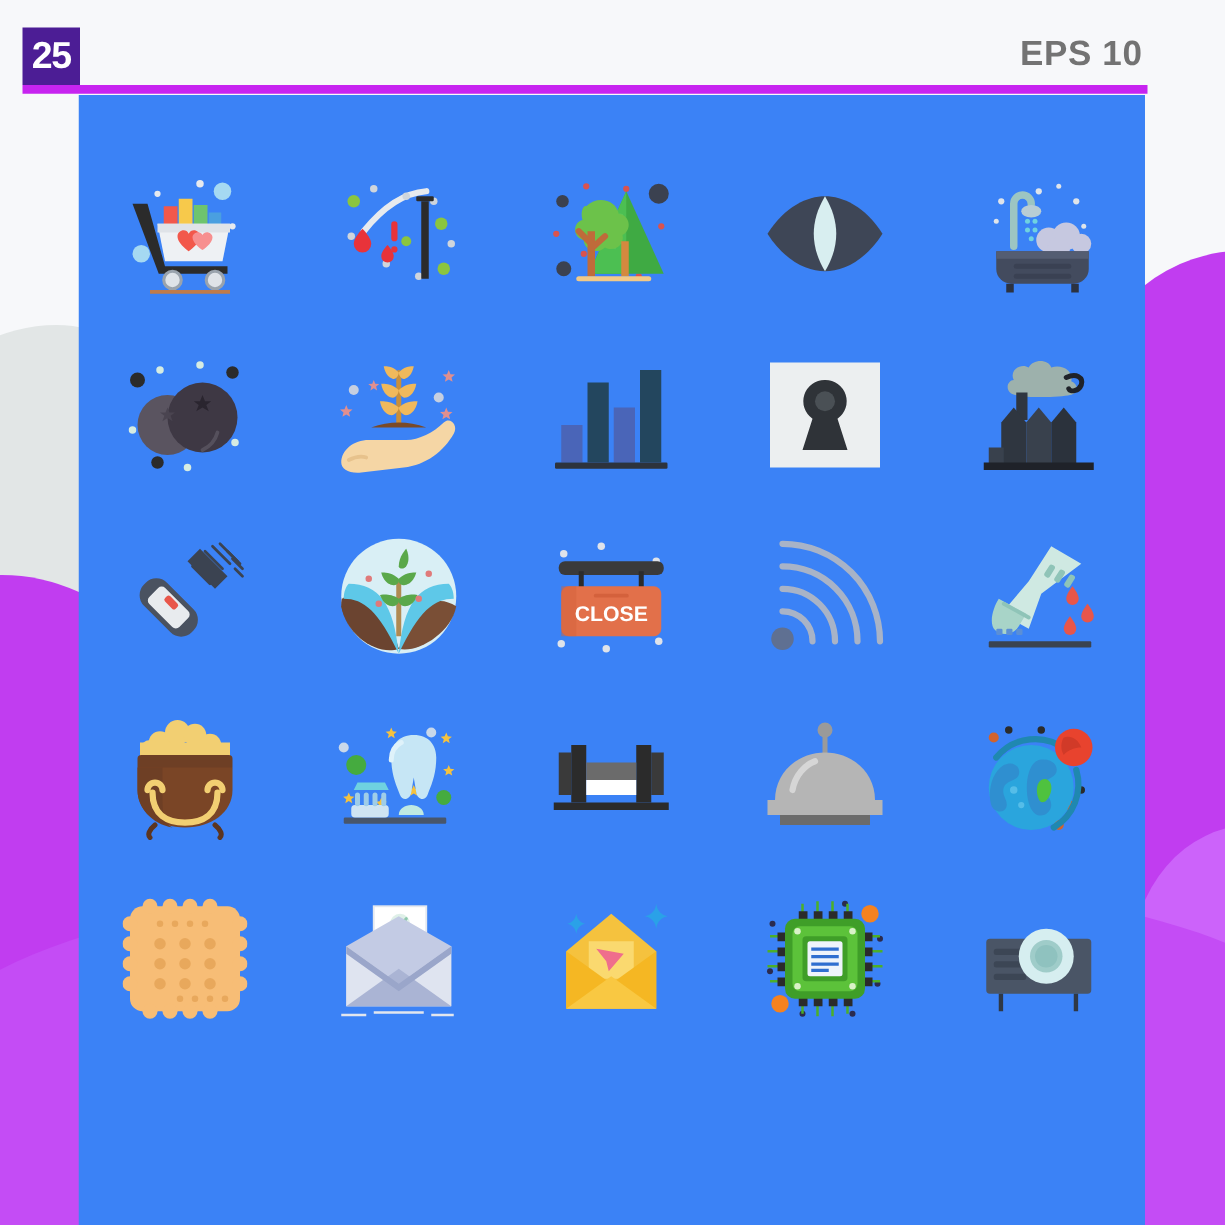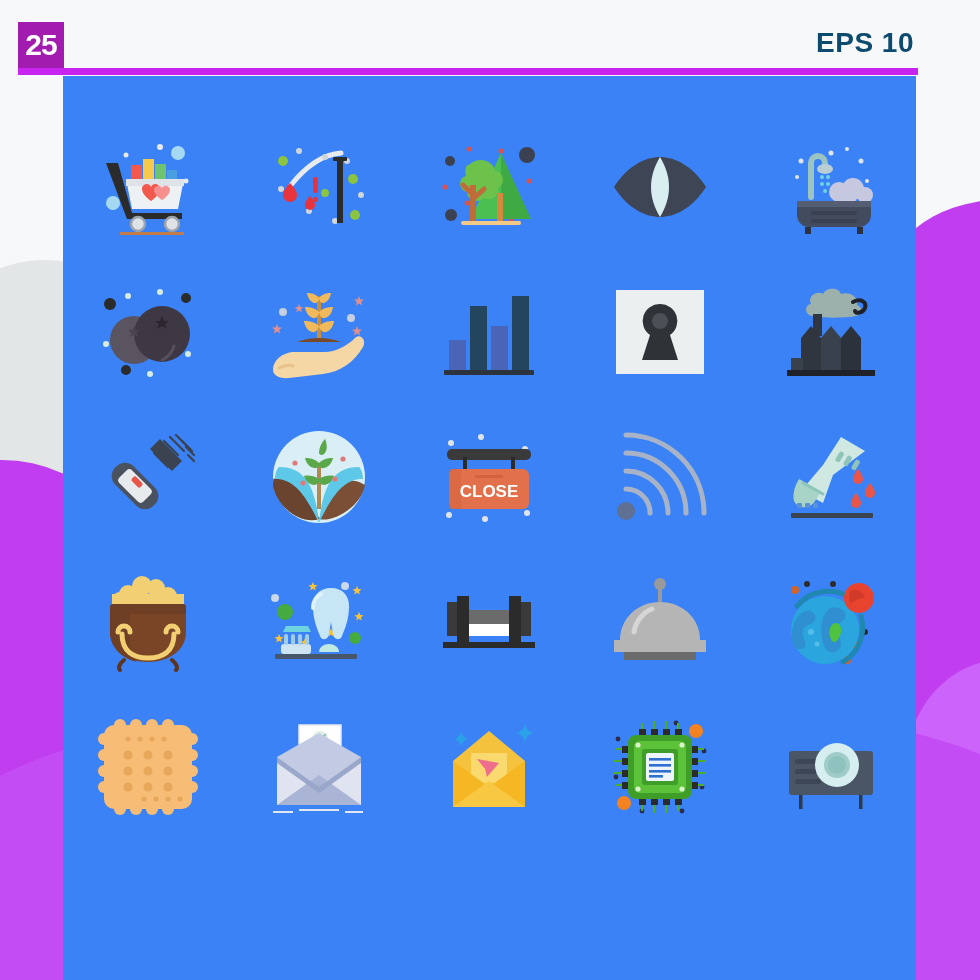--- a/index.html
+++ b/index.html
@@ -57,36 +57,36 @@
 
   
   #header {
     position: absolute; left: 0; top: 0;
     width: 980px; height: 76px;
     z-index: 5;
   }
   #badge-count {
     position: absolute; left: 18px; top: 22px;
     width: 46px; height: 46px;
-    background: #a21caf;
+    background: #4c1d95;
     color: #ffffff;
     font-size: 30px; font-weight: bold;
     display: flex; align-items: center; justify-content: center;
     letter-spacing: -1px;
   }
   #header-title {
     position: absolute; left: 80px; top: 26px;
     font-size: 31px; font-weight: bold;
     color: #1b1b1b;
     letter-spacing: 0.5px;
   }
   #header-eps {
     position: absolute; right: 66px; top: 27px;
     font-size: 28px; font-weight: bold;
-    color: #0c4a6e;
+    color: #737373;
     letter-spacing: 0.5px;
   }
   #header-rule {
     position: absolute; left: 18px; top: 68px;
     width: 900px; height: 7px;
     background: #c724f0;
   }
 
   
   #sheet {

